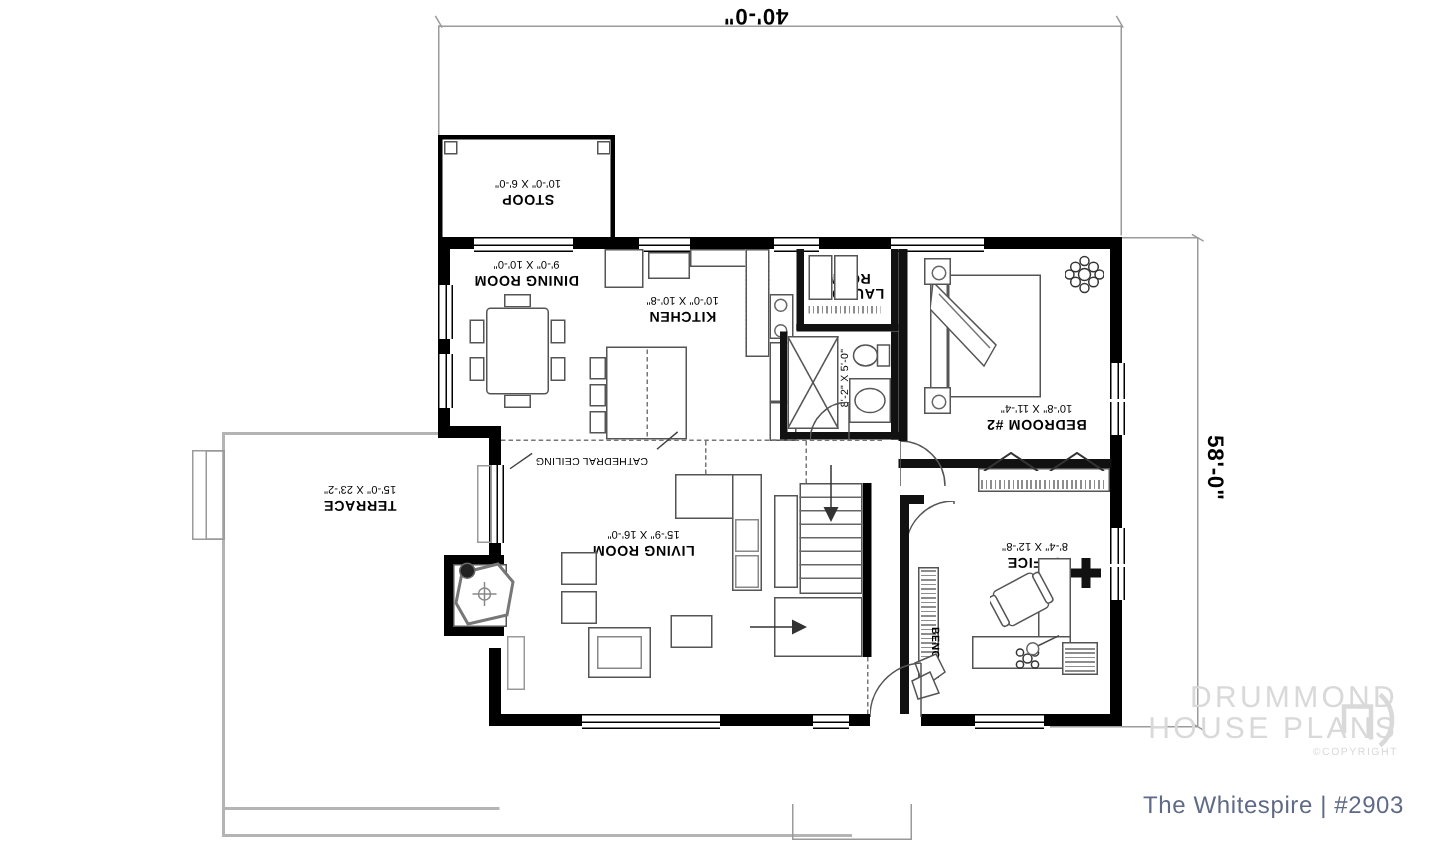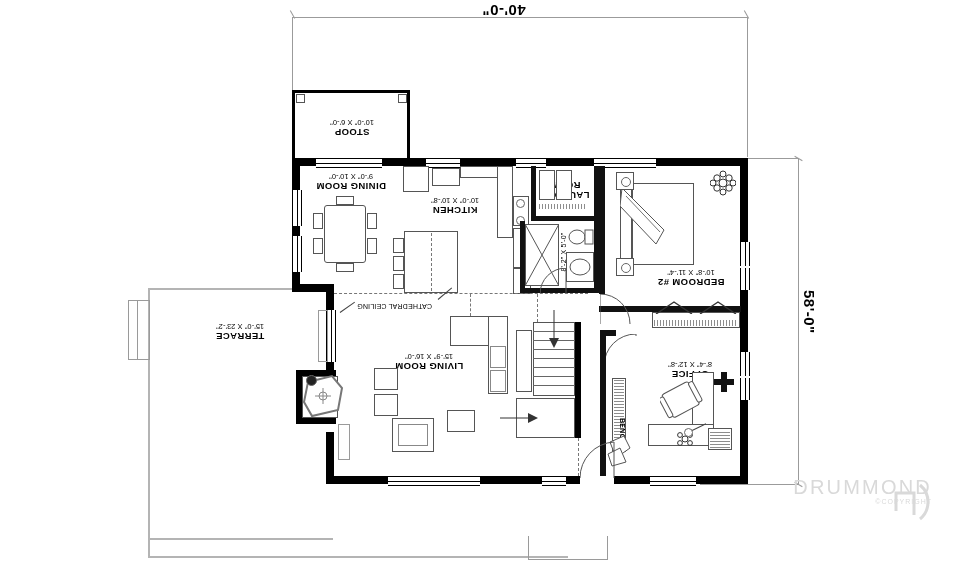--- a/index.html
+++ b/index.html
@@ -379,21 +379,23 @@
 
   <svg class="abs" style="left:580px;top:440px;width:36px;height:38px;">
     <path d="M0 38 A36 36 0 0 1 34 2" fill="none" stroke="#555" stroke-width="1"></path>
     <line x1="34" y1="2" x2="34" y2="38" stroke="#555" stroke-width="1"></line>
   </svg>
 
   <div class="olg" style="left:318px;top:310px;width:10px;height:52px;"></div>
 
   <div id="logo">
     <div class="l1">DRUMMOND</div>
+    <div class="l2">HOUSE PLANS</div>
     <div class="l3">©COPYRIGHT</div>
     <svg class="mark" viewBox="0 0 44 42">
       <path d="M4 30 L4 12 L22 12 L22 34" fill="none" stroke="#d9d9d9" stroke-width="3"></path>
       <path d="M28 4 A22 22 0 0 1 28 38" fill="none" stroke="#d9d9d9" stroke-width="3"></path>
     </svg>
   </div>
 
+  <div id="caption">The Whitespire | #2903</div>
 
 </div>
 
 </body></html>

